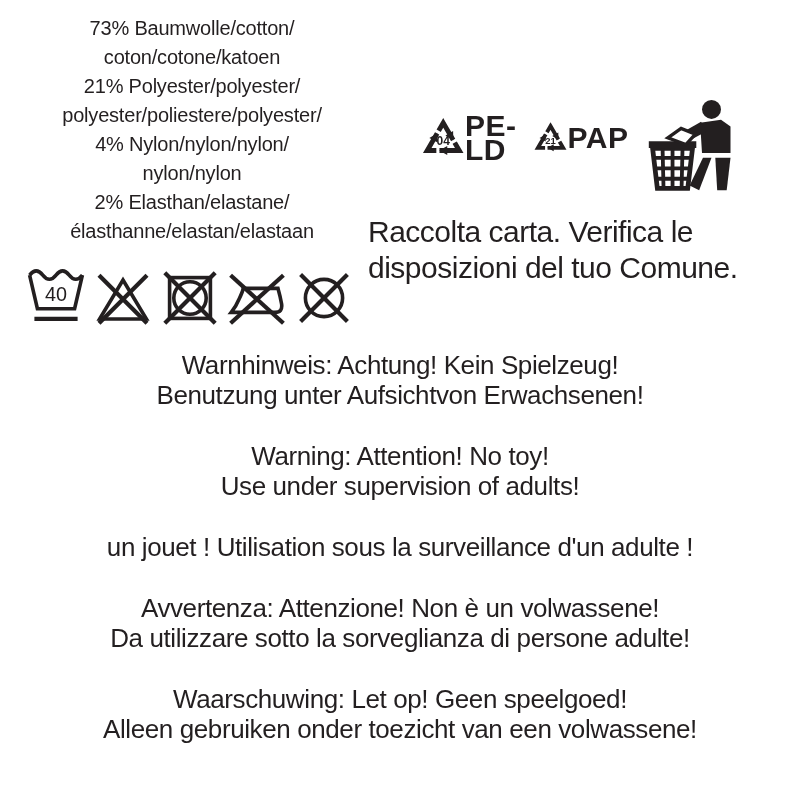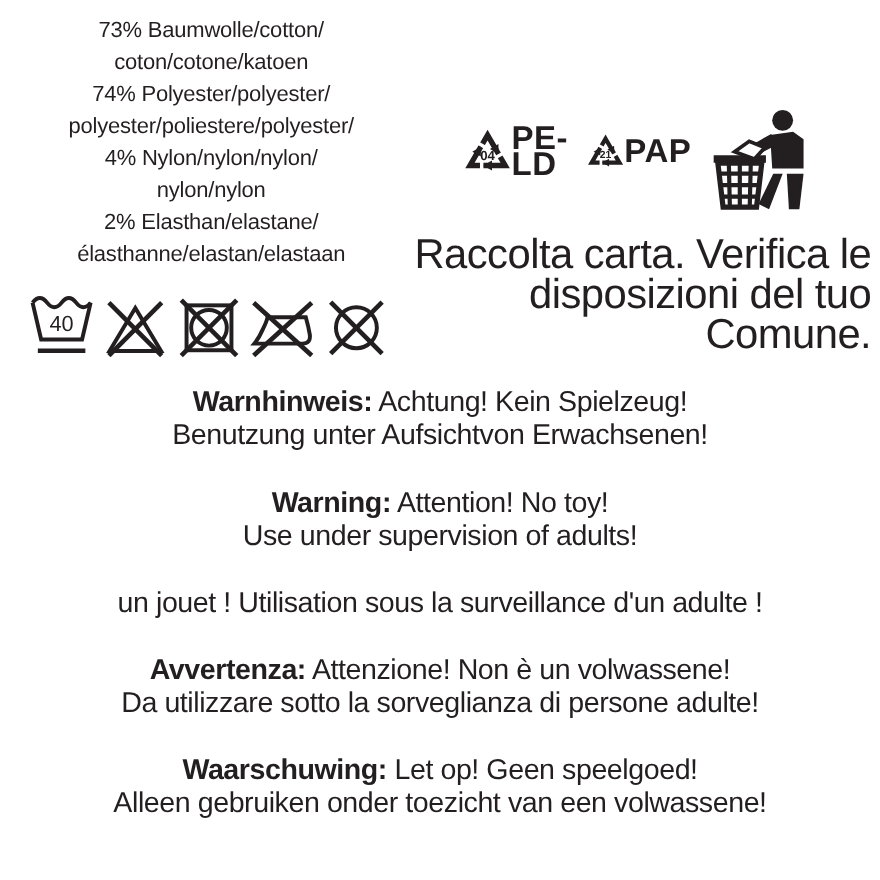--- a/index.html
+++ b/index.html
@@ -44,22 +44,22 @@
   }
   .loop-item .material {
     font-size: 30px;
     font-weight: bold;
     line-height: 24px;
     margin-top: -1px;
     letter-spacing: 0.5px;
   }
   .recycle-note {
     margin-top: 10px;
-    text-align: right;
-    font-size: 38px;
+    text-align: left;
+    font-size: 30px;
     line-height: 36px;
     letter-spacing: -0.5px;
   }
   
   .care-row {
     position: absolute;
     left: 26px; top: 257px;
     display: flex;
     gap: 7px;
     align-items: flex-end;
@@ -69,32 +69,32 @@
     position: absolute;
     left: 0; top: 350px;
     width: 800px;
     text-align: center;
     font-size: 26px;
     line-height: 30px;
     letter-spacing: -0.4px;
   }
   .warning-block { margin-bottom: 31px; }
   .warning-block div { white-space: nowrap; }
-  .warning-block .wlabel { font-weight: bold; }
+  .warning-block .wlabel { font-weight: normal; }
   svg { display: block; }
 </style>
 </head>
 <body>
 
 <div class="sheet">
 
   <div class="composition">
     <div>73% Baumwolle/cotton/</div>
     <div>coton/cotone/katoen</div>
-    <div>74% Polyester/polyester/</div>
+    <div>21% Polyester/polyester/</div>
     <div>polyester/poliestere/polyester/</div>
     <div>4% Nylon/nylon/nylon/</div>
     <div>nylon/nylon</div>
     <div>2% Elasthan/elastane/</div>
     <div>élasthanne/elastan/elastaan</div>
   </div>
 
   <div class="recycling">
     <div class="symbols-row">
 

